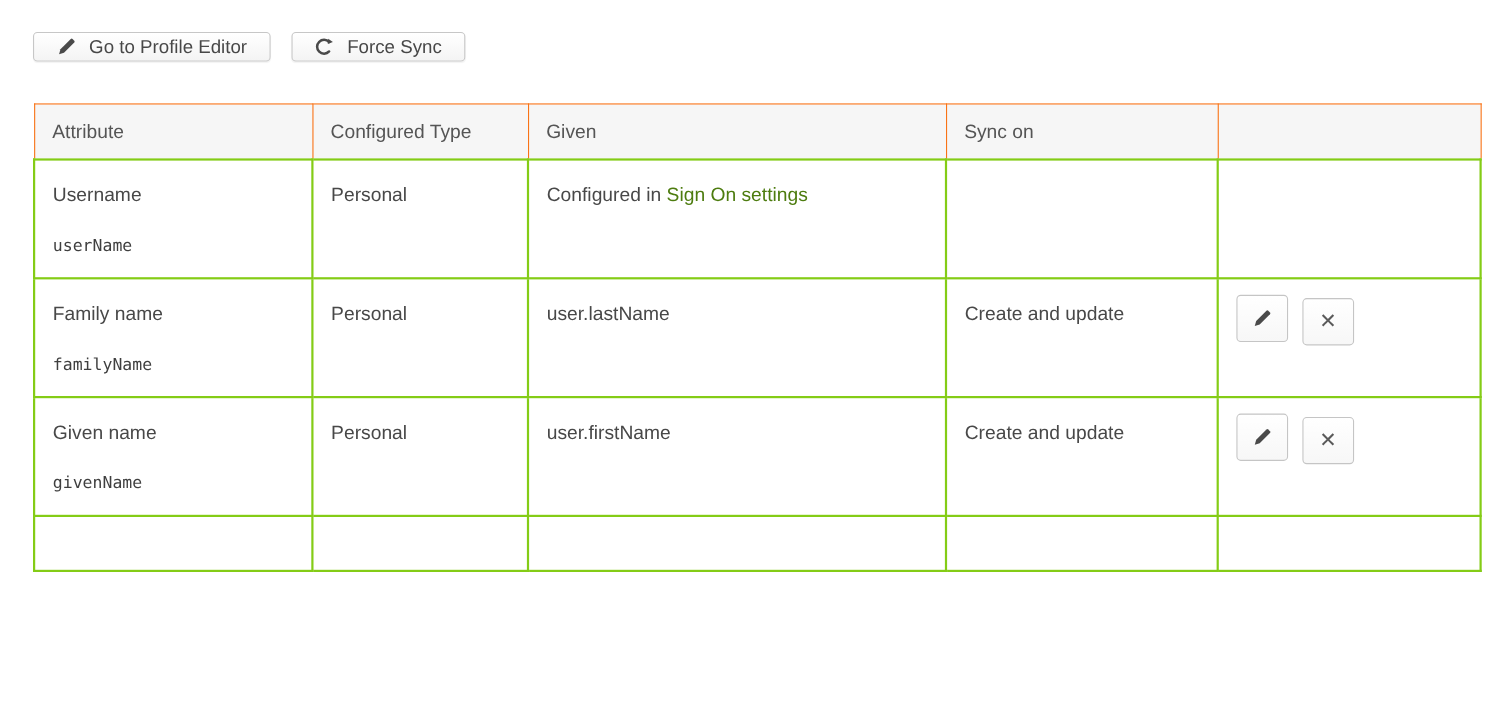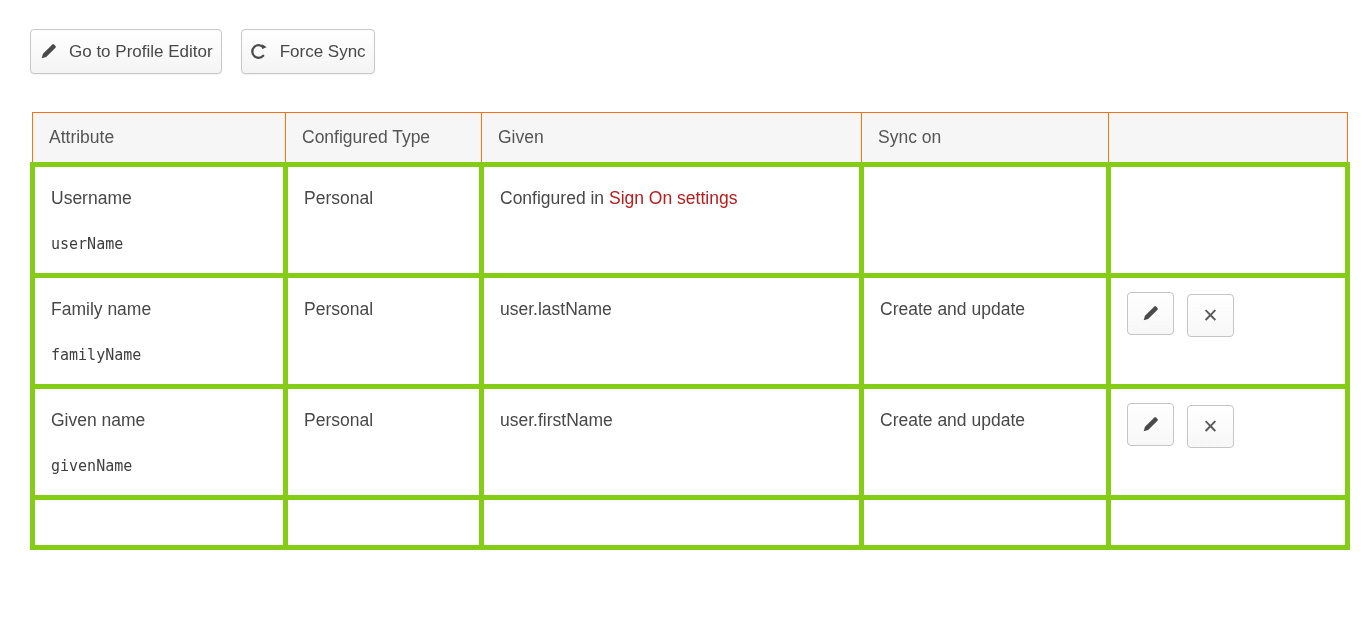--- a/index.html
+++ b/index.html
@@ -9,53 +9,53 @@
     overflow: hidden;
     background: #ffffff;
     font-family: "Liberation Sans", sans-serif;
     color: #484848;
   }
 
   
   .toolbar { display: flex; gap: 19px; margin: 29px 0 0 30px; }
   .btn {
     display: inline-flex; align-items: center; gap: 12px;
-    height: 45px; padding: 0 8px;
+    height: 27px; padding: 0 20px;
     background: linear-gradient(#ffffff, #f4f4f4);
     border: 1px solid #c7c7c7; border-radius: 4px;
     font-family: inherit; font-size: 17px; color: #484848;
     cursor: pointer; box-shadow: 0 1px 1px rgba(0,0,0,0.05);
   }
   .btn-icon { display: inline-flex; width: 18px; height: 18px; align-items: center; justify-content: center; }
 
   
   .attrs-table {
     border-collapse: collapse; table-layout: fixed;
     width: 1315px; margin: 38px 0 0 30px;
   }
   .attrs-table th {
     background: #f6f6f6; font-weight: 400; text-align: left;
     font-size: 17.5px; color: #555555;
     padding: 14px 16px; border: 1px solid #f97316;
     height: 48px;
   }
   .attrs-table td {
-    border: 5px solid #84cc16;
+    border: 2px solid #84cc16;
     vertical-align: top;
     padding: 21px 16px 20px 16px;
     font-size: 17.5px; color: #484848;
     background: #ffffff;
   }
   tr.highlighted td { background: #f7f7f7; }
   .attr-label { font-size: 17.5px; }
   .attr-var {
     font-family: "DejaVu Sans Mono", "Liberation Mono", monospace;
     font-size: 15px; margin-top: 26px; color: #3f3f3f;
   }
-  .link { color: #b91c1c; text-decoration: none; cursor: pointer; }
+  .link { color: #4d7c0f; text-decoration: none; cursor: pointer; }
 
   
   .cell-actions { padding-top: 14px !important; white-space: nowrap; }
   .icon-btn {
     display: inline-flex; align-items: center; justify-content: center;
     width: 47px; height: 43px;
     background: linear-gradient(#ffffff, #f7f7f7);
     border: 1px solid #c5c5c5; border-radius: 4px;
     cursor: pointer; margin-right: 8px; padding: 0;
   }

